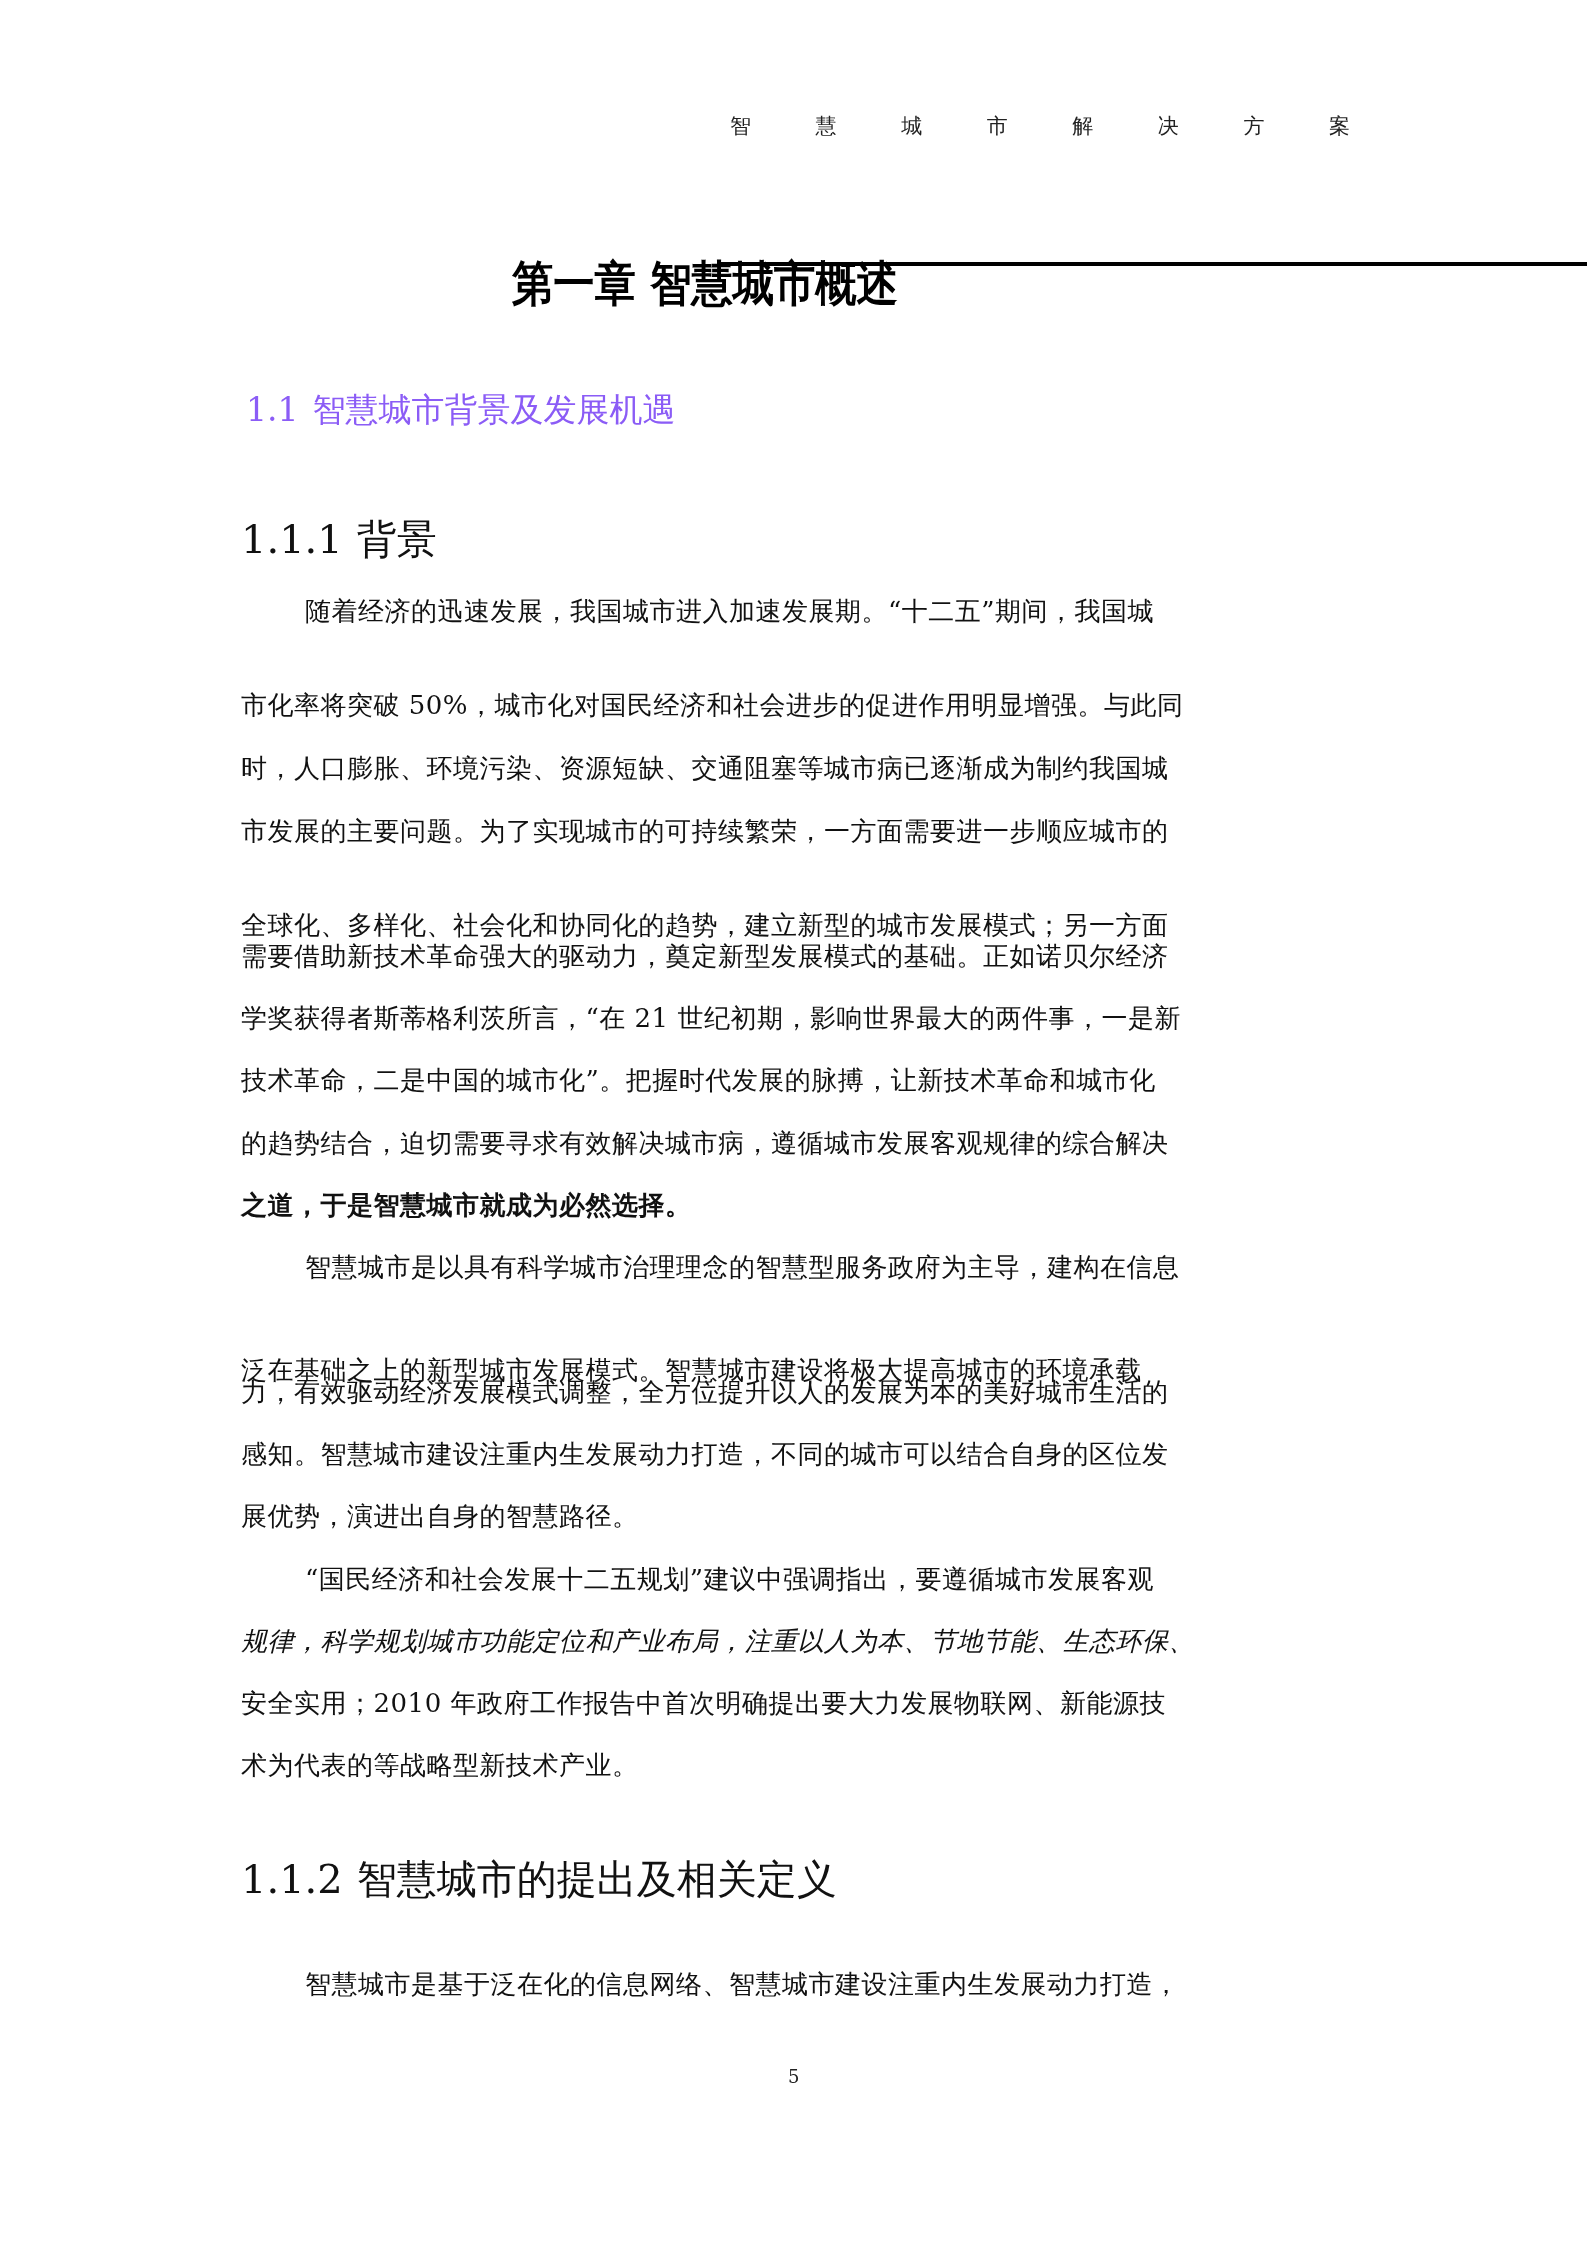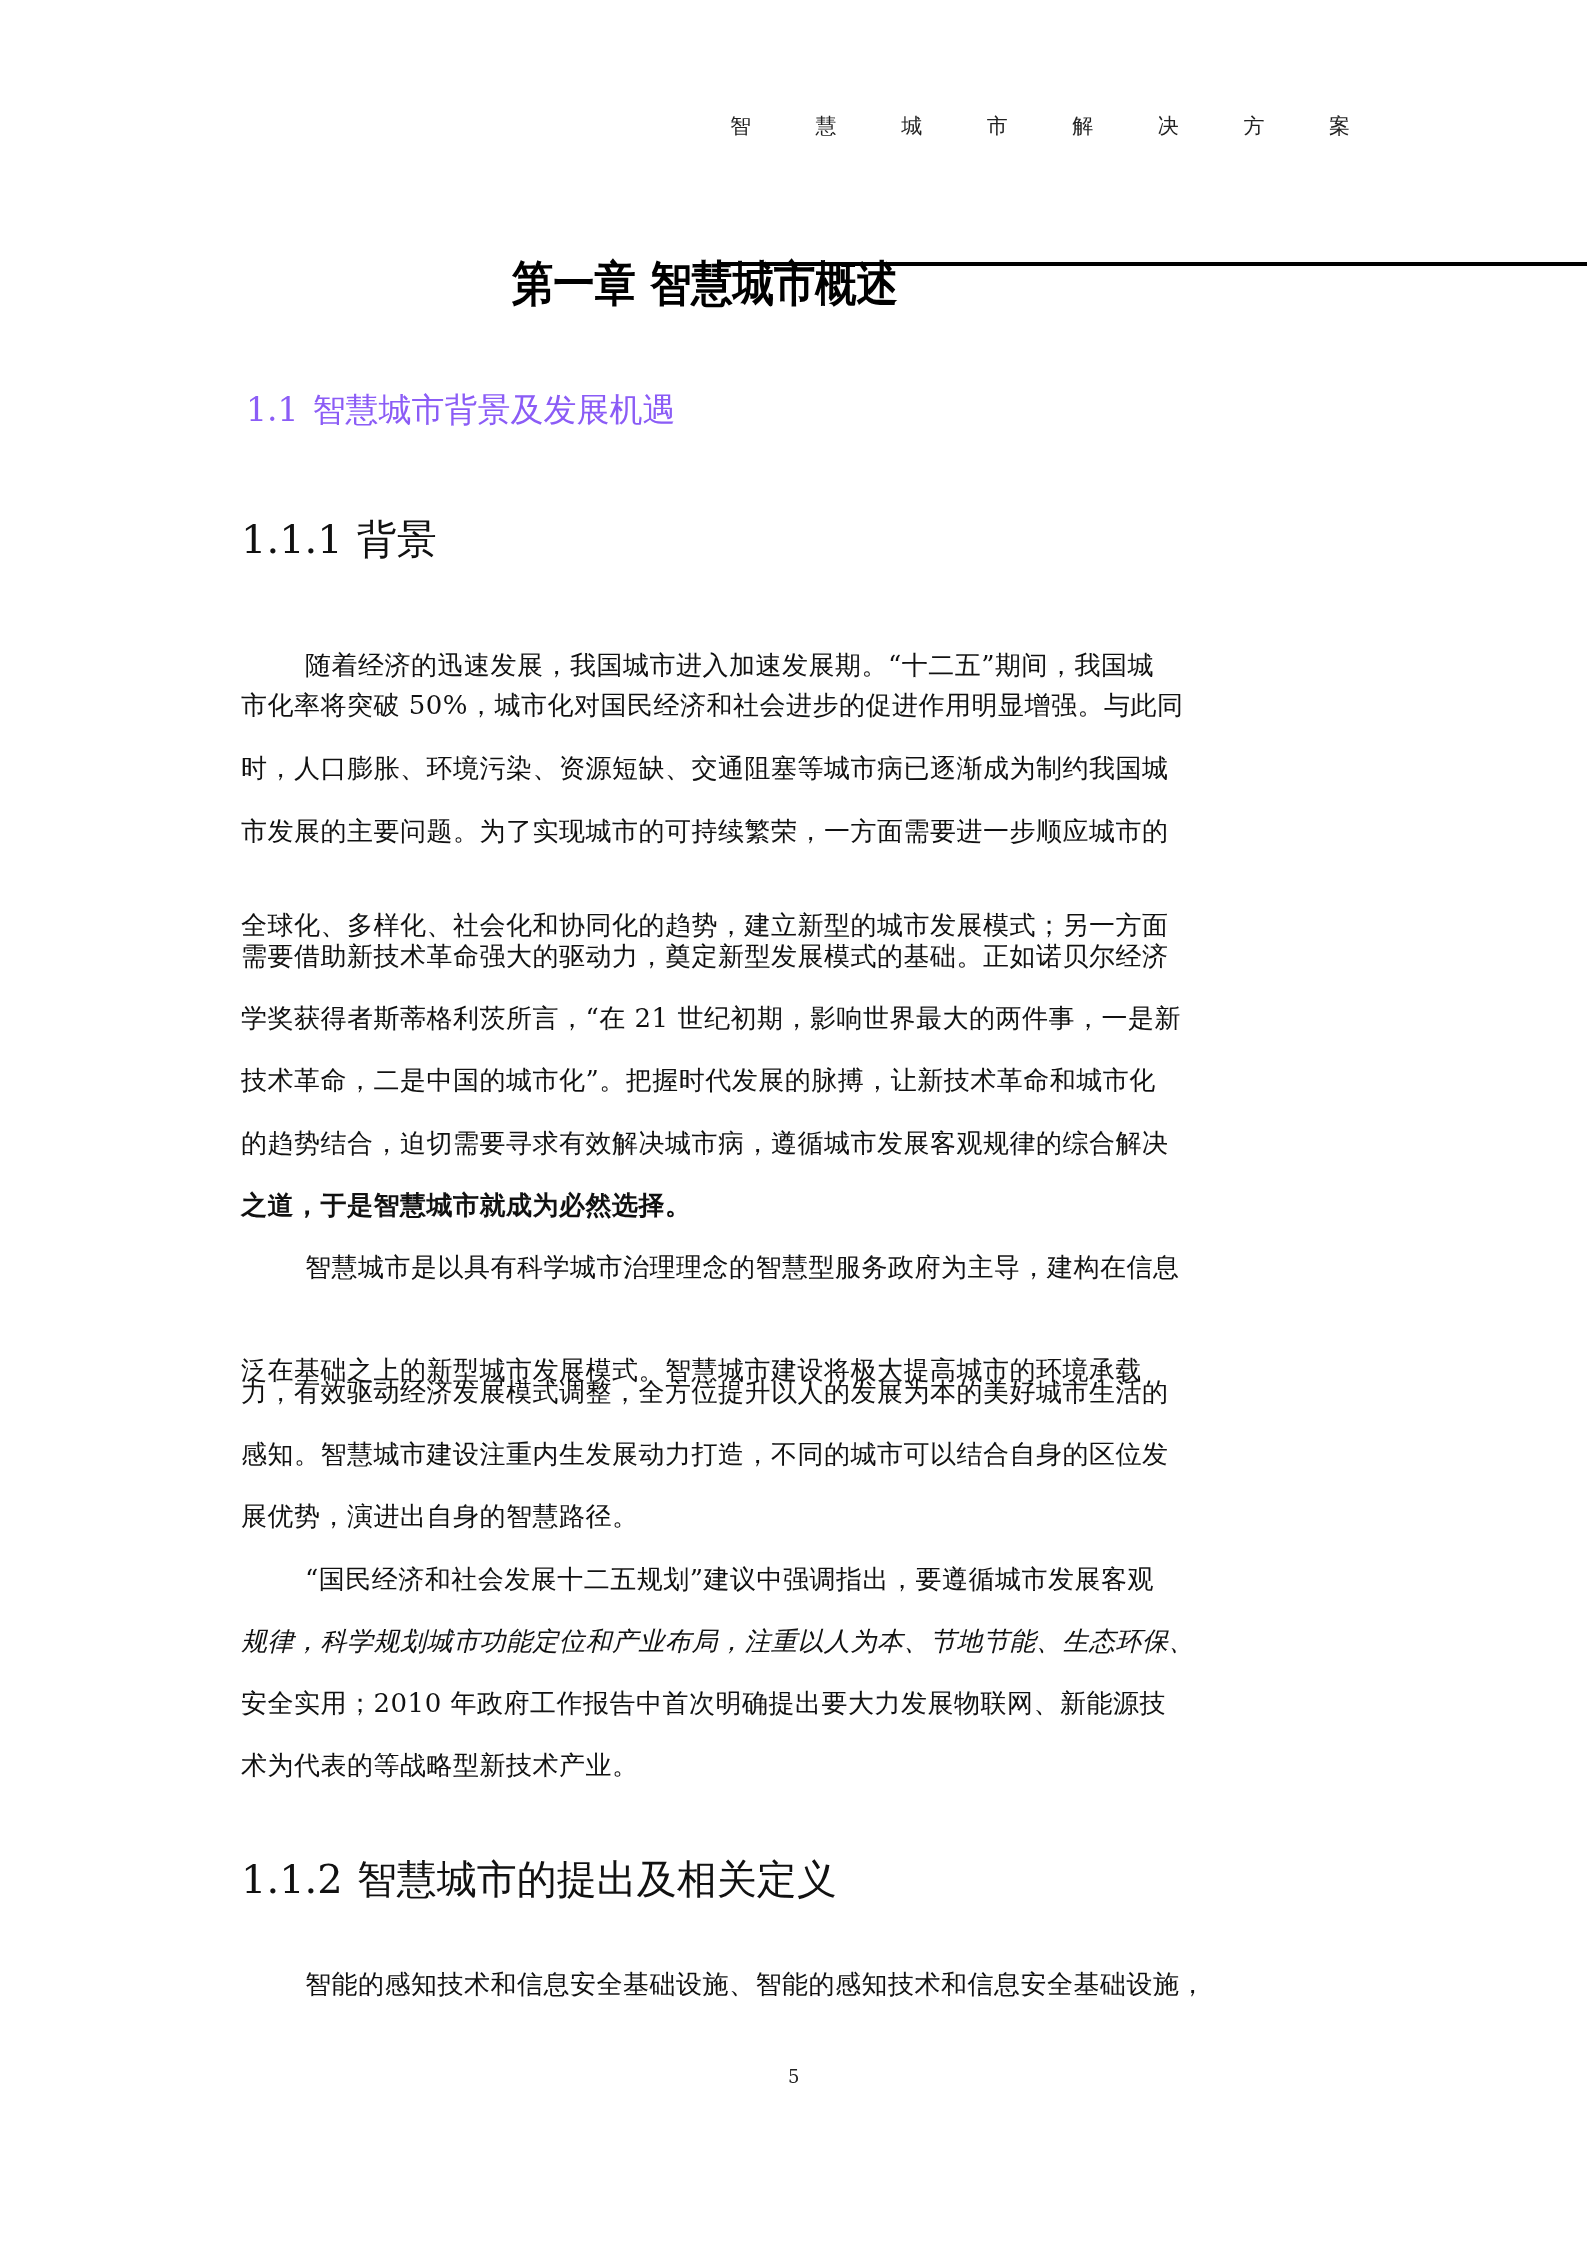--- a/index.html
+++ b/index.html
@@ -103,21 +103,21 @@
 <div class="chapter-title">第一章  智慧城市概述</div>
 
 <div class="h2">
   <span class="num">1.1</span><span>智慧城市背景及发展机遇</span>
 </div>
 
 <div class="h3" style="top:512px;">
   <span class="num">1.1.1</span><span>背景</span>
 </div>
 
-<div class="para-line indent" style="top:648px;">随着经济的迅速发展，我国城市进入加速发展期。“十二五”期间，我国城</div>
+<div class="para-line indent" style="top:594px;">随着经济的迅速发展，我国城市进入加速发展期。“十二五”期间，我国城</div>
 <div class="para-line" style="top:688px;">市化率将突破 50%，城市化对国民经济和社会进步的促进作用明显增强。与此同</div>
 <div class="para-line" style="top:751px;">时，人口膨胀、环境污染、资源短缺、交通阻塞等城市病已逐渐成为制约我国城</div>
 <div class="para-line" style="top:814px;">市发展的主要问题。为了实现城市的可持续繁荣，一方面需要进一步顺应城市的</div>
 <div class="para-line" style="top:876px;margin-top:32px;">全球化、多样化、社会化和协同化的趋势，建立新型的城市发展模式；另一方面</div>
 <div class="para-line" style="top:939px;">需要借助新技术革命强大的驱动力，奠定新型发展模式的基础。正如诺贝尔经济</div>
 <div class="para-line" style="top:1001px;">学奖获得者斯蒂格利茨所言，“在 21 世纪初期，影响世界最大的两件事，一是新</div>
 <div class="para-line" style="top:1063px;">技术革命，二是中国的城市化”。把握时代发展的脉搏，让新技术革命和城市化</div>
 <div class="para-line" style="top:1126px;">的趋势结合，迫切需要寻求有效解决城市病，遵循城市发展客观规律的综合解决</div>
 <div class="para-line" style="top:1188px;font-weight:bold;">之道，于是智慧城市就成为必然选择。</div>
 
@@ -129,15 +129,15 @@
 
 <div class="para-line indent" style="top:1562px;">“国民经济和社会发展十二五规划”建议中强调指出，要遵循城市发展客观</div>
 <div class="para-line" style="top:1624px;font-style:italic;">规律，科学规划城市功能定位和产业布局，注重以人为本、节地节能、生态环保、</div>
 <div class="para-line" style="top:1686px;">安全实用；2010 年政府工作报告中首次明确提出要大力发展物联网、新能源技</div>
 <div class="para-line" style="top:1748px;">术为代表的等战略型新技术产业。</div>
 
 <div class="h3" style="top:1852px;">
   <span class="num">1.1.2</span><span>智慧城市的提出及相关定义</span>
 </div>
 
-<div class="para-line indent" style="top:1967px;">智能的感知技术和信息安全基础设施、智能的感知技术和信息安全基础设施，</div>
+<div class="para-line indent" style="top:1967px;">智慧城市是基于泛在化的信息网络、智慧城市建设注重内生发展动力打造，</div>
 
 <div class="page-number">5</div>
 
 </body></html>

